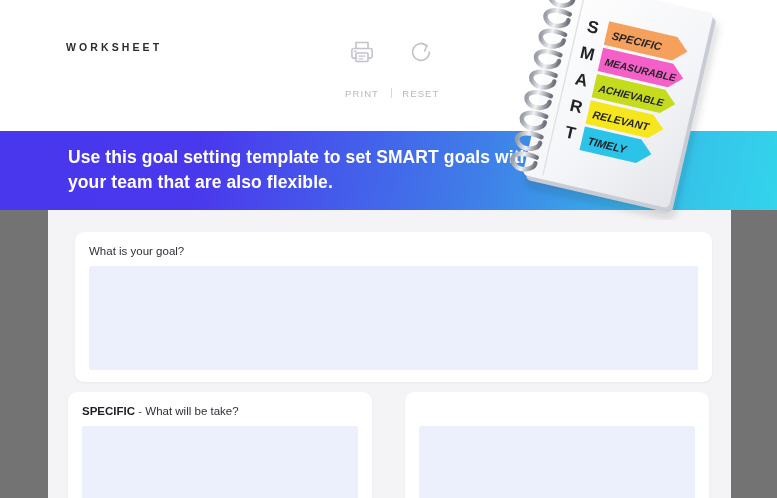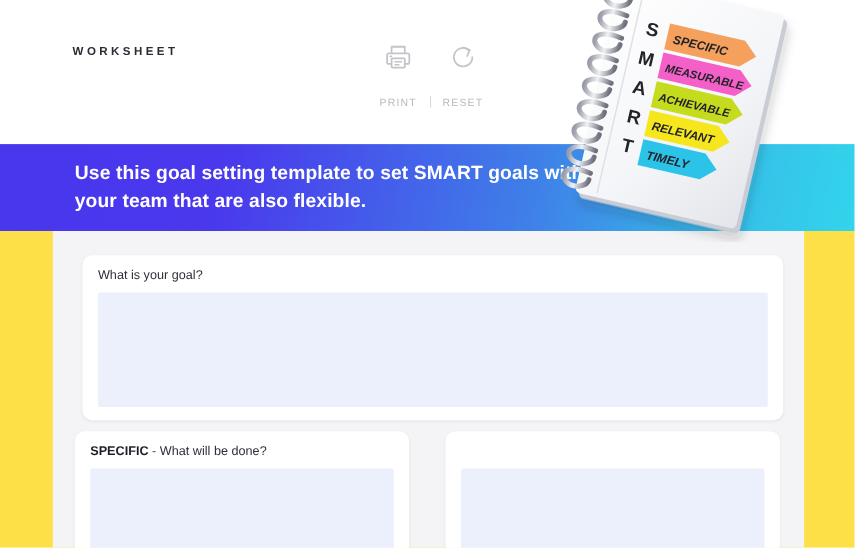--- a/index.html
+++ b/index.html
@@ -62,21 +62,21 @@
   }
   .banner-text {
     position: absolute; left: 68px; top: 14px; width: 470px;
     font-size: 17.5px; font-weight: bold; color: #ffffff;
     line-height: 25px; letter-spacing: 0.1px;
   }
 
   
   .body-area {
     position: absolute; left: 0; top: 210px; width: 777px; height: 288px;
-    background: #fde047; z-index: 2;
+    background: #737373; z-index: 2;
   }
   .content-panel {
     position: absolute; left: 48px; top: 0px; width: 683px; height: 288px;
     background: #f4f4f6;
   }
 
   .card {
     position: absolute; background: #ffffff; border-radius: 9px;
     box-shadow: 0 1px 3px rgba(20,20,40,0.05);
   }
@@ -108,21 +108,21 @@
   <div class="body-area">
     <div class="content-panel">
 
       <div class="card card-goal">
         <div class="card-label">What is your goal?</div>
         <textarea class="field" placeholder="" style=""></textarea>
       </div>
 
       <div class="card card-specific">
         <div class="card-label">
-          <b>SPECIFIC</b><span class="dash"> - </span><span>What will be done?</span>
+          <b>SPECIFIC</b><span class="dash"> - </span><span>What will be take?</span>
         </div>
         <textarea class="field" placeholder="" style=""></textarea>
       </div>
 
       <div class="card card-measurable">
         <textarea class="field" placeholder="" style=""></textarea>
       </div>
 
     </div>
   </div>

